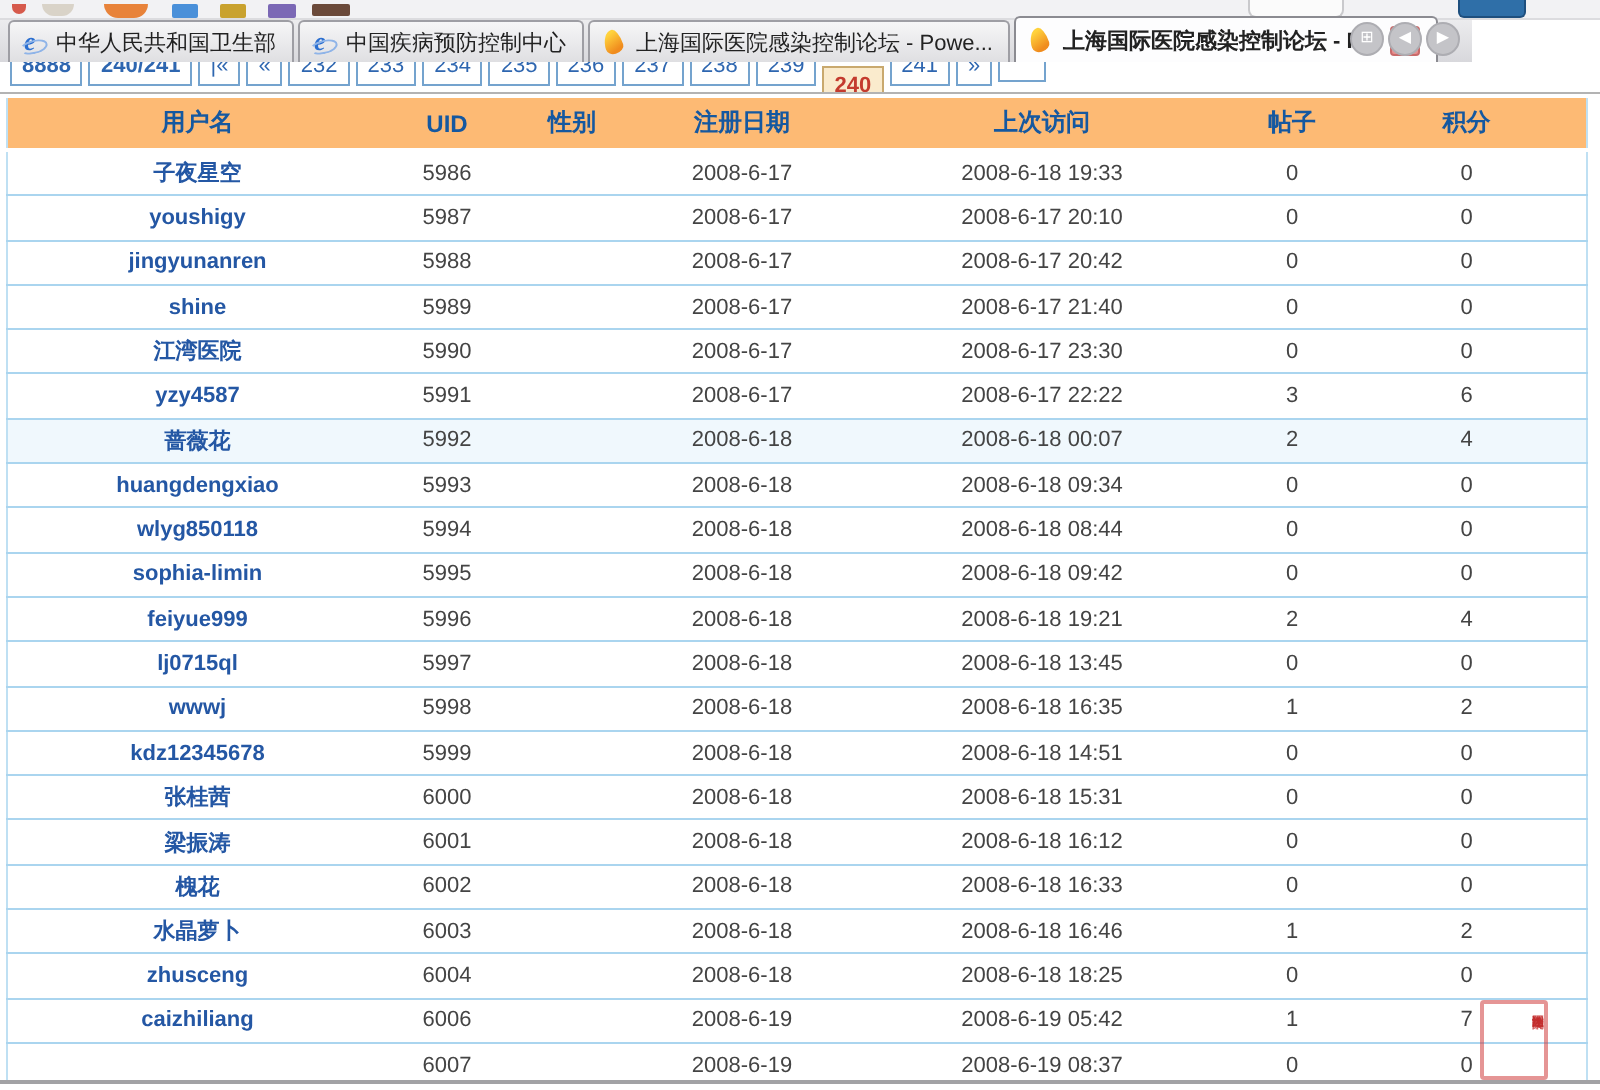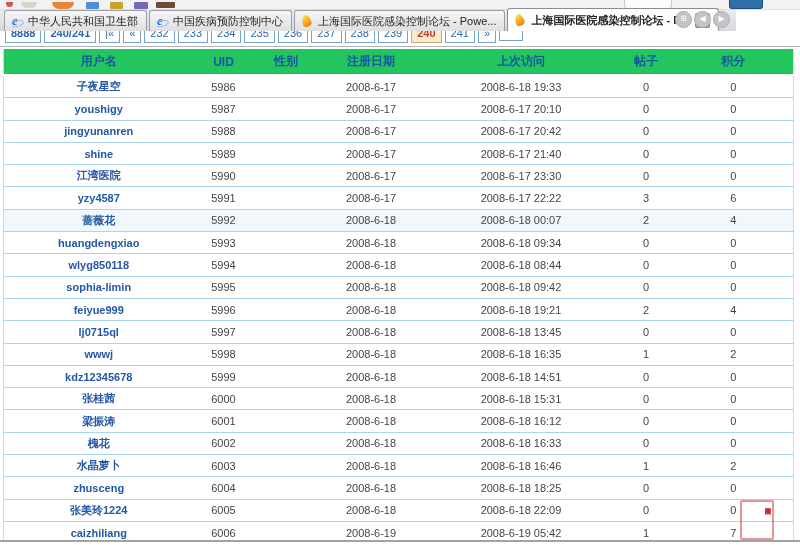--- a/index.html
+++ b/index.html
@@ -45,27 +45,27 @@
   .circle-btn{width:15px;height:15px;border-radius:50%;background:#C4C4C8;border:1px solid #ADADB2;
        color:#FFF;font-size:8px;line-height:14px;text-align:center;cursor:pointer;}
 
   
   .pagination-strip{position:absolute;left:0;top:31px;width:800px;height:15px;overflow:hidden;
        background:#fff;border-bottom:1px solid #B3B3B3;}
   .prow{position:absolute;left:5px;top:-8px;display:flex;gap:3px;align-items:flex-start;}
   .pbox{display:inline-block;border:1px solid #74A3CE;background:#fff;color:#2E66B0;
        font-size:11px;line-height:12px;padding:3px 5px;white-space:nowrap;cursor:pointer;}
   .pbox.info{font-weight:bold;cursor:default;}
-  .pbox.current{background:#FAEBCD;border-color:#C9A96E;color:#C43B2E;font-weight:bold;}
+  .pbox.current{background:#FAEBCD;border-color:#C9A96E;color:#C43B2E;font-weight:bold;margin-top:10px;}
   .pjump{width:24px;height:18px;border:1px solid #74A3CE;box-sizing:border-box;font-size:11px;}
 
   
   .memberlist{position:absolute;left:3px;top:49px;width:791px;border-collapse:collapse;
        table-layout:fixed;font-size:11px;}
-  .memberlist th{height:23px;background:#22c55e;color:#1558A0;font-size:12px;font-weight:bold;
+  .memberlist th{height:23px;background:#fdba74;color:#1558A0;font-size:12px;font-weight:bold;
        text-align:center;border-bottom:2px solid #FFFFFF;}
   .memberlist td{height:19.3px;text-align:center;color:#444;border-bottom:1px solid #AAD5EF;
        white-space:nowrap;overflow:hidden;}
   .memberlist tr.hl td{background:#F0F8FD;}
   .memberlist a.uname{color:#2457A4;font-weight:bold;text-decoration:none;cursor:pointer;}
   .memberlist{border-left:1px solid #BFE0F3;border-right:1px solid #BFE0F3;}
 
   
   .stamp{position:absolute;right:26px;bottom:5px;width:28px;height:34px;
        border:2px solid rgba(208,62,62,.55);border-radius:2px;overflow:hidden;
@@ -330,29 +330,20 @@
         <tr>
           <td><a class="uname">zhusceng</a></td>
           <td>6004</td>
           <td></td>
           <td>2008-6-18</td>
           <td>2008-6-18 18:25</td>
           <td>0</td>
           <td>0</td>
         </tr>
         <tr>
-          <td><a class="uname">张美玲1224</a></td>
-          <td>6005</td>
-          <td></td>
-          <td>2008-6-18</td>
-          <td>2008-6-18 22:09</td>
-          <td>0</td>
-          <td>0</td>
-        </tr>
-        <tr>
           <td><a class="uname">caizhiliang</a></td>
           <td>6006</td>
           <td></td>
           <td>2008-6-19</td>
           <td>2008-6-19 05:42</td>
           <td>1</td>
           <td>7</td>
         </tr>
         <tr>
           <td></td>

